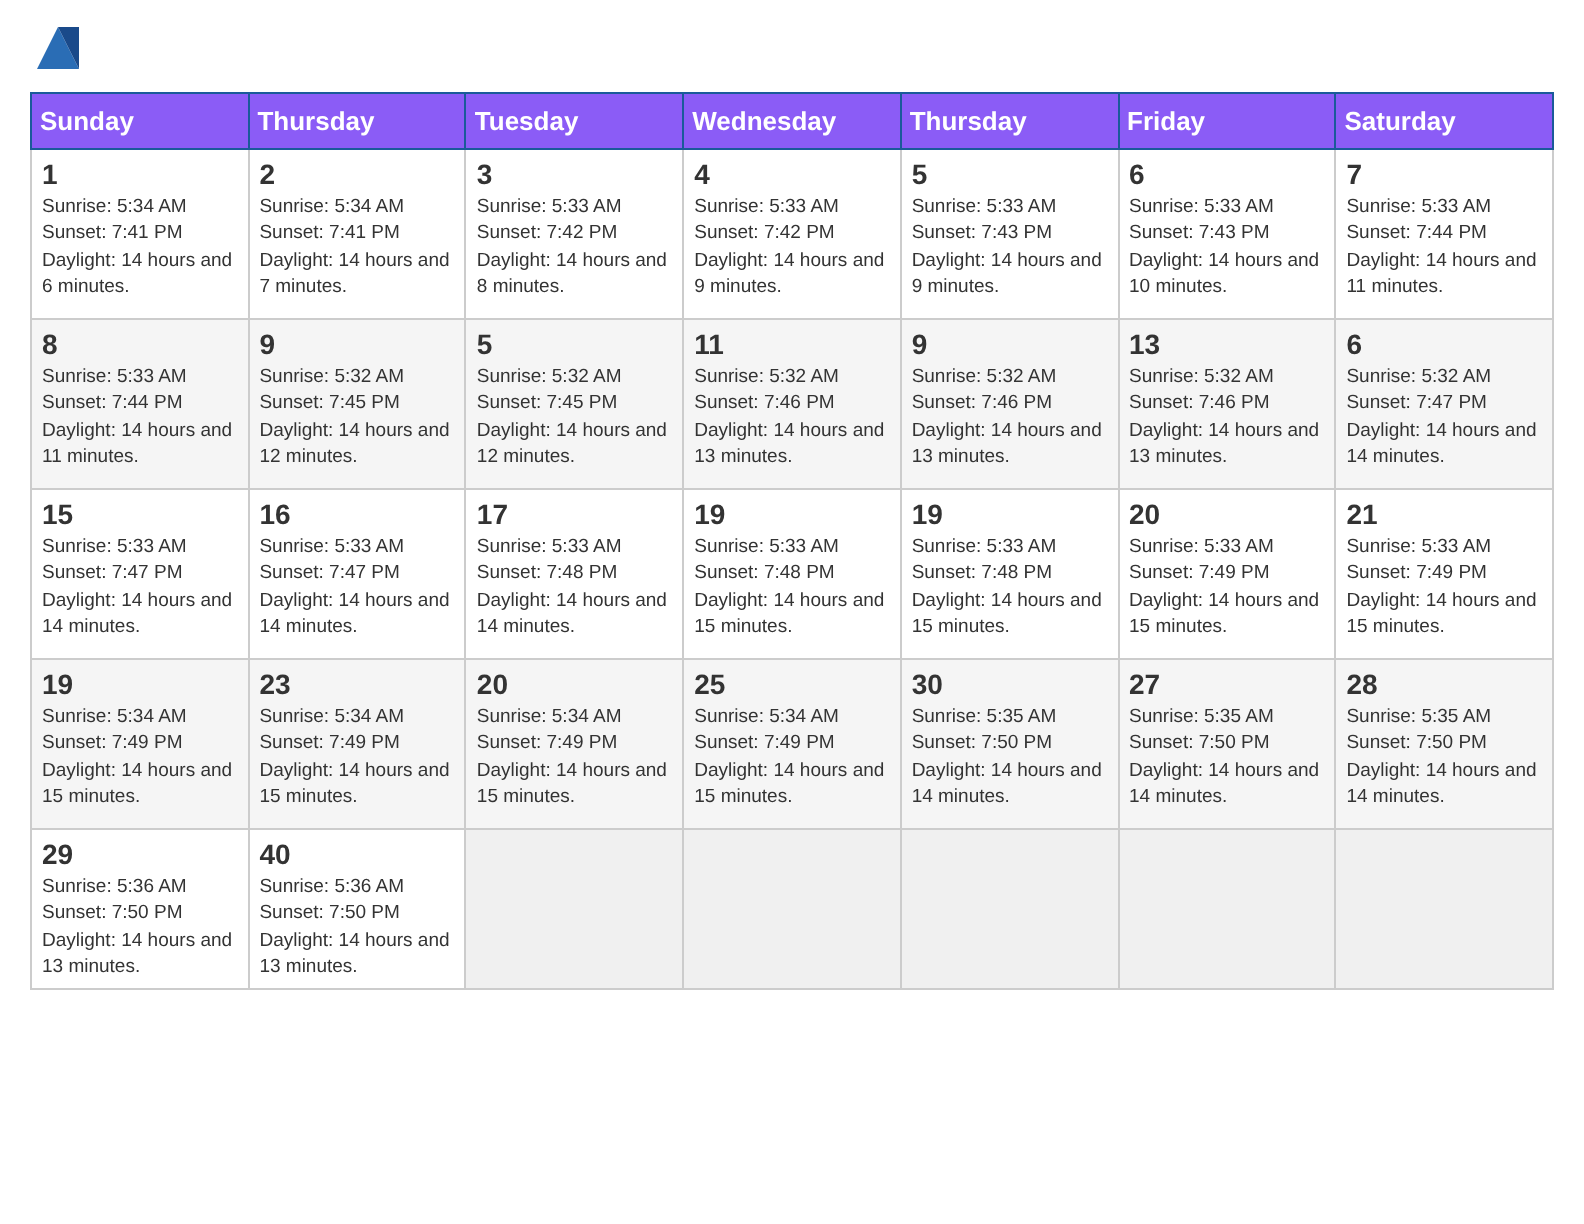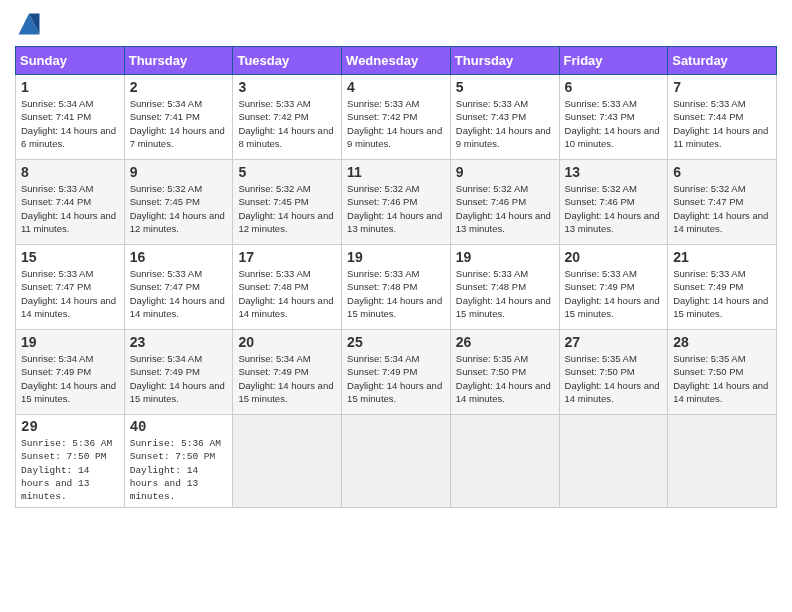--- a/index.html
+++ b/index.html
@@ -73,21 +73,20 @@
       font-size: 10px;
       color: #333;
       height: 85px;
       background: #fff;
     }
     td.empty {
       background: #f0f0f0;
     }
     td.last-row {
       height: 80px;
-      font-family: Liberation Mono, monospace;
     }
     .day-num {
       font-size: 14px;
       font-weight: bold;
       color: #333;
       display: block;
       margin-bottom: 2px;
     }
     .day-info {
       font-size: 9.5px;
@@ -335,21 +334,21 @@
       </td>
         <td>
         <span class="day-num">25</span>
         <div class="day-info">
           Sunrise: 5:34 AM<br>
           Sunset: 7:49 PM<br>
           Daylight: 14 hours and 15 minutes.
         </div>
       </td>
         <td>
-        <span class="day-num">26</span>
+        <span class="day-num">30</span>
         <div class="day-info">
           Sunrise: 5:35 AM<br>
           Sunset: 7:50 PM<br>
           Daylight: 14 hours and 14 minutes.
         </div>
       </td>
         <td>
         <span class="day-num">27</span>
         <div class="day-info">
           Sunrise: 5:35 AM<br>

